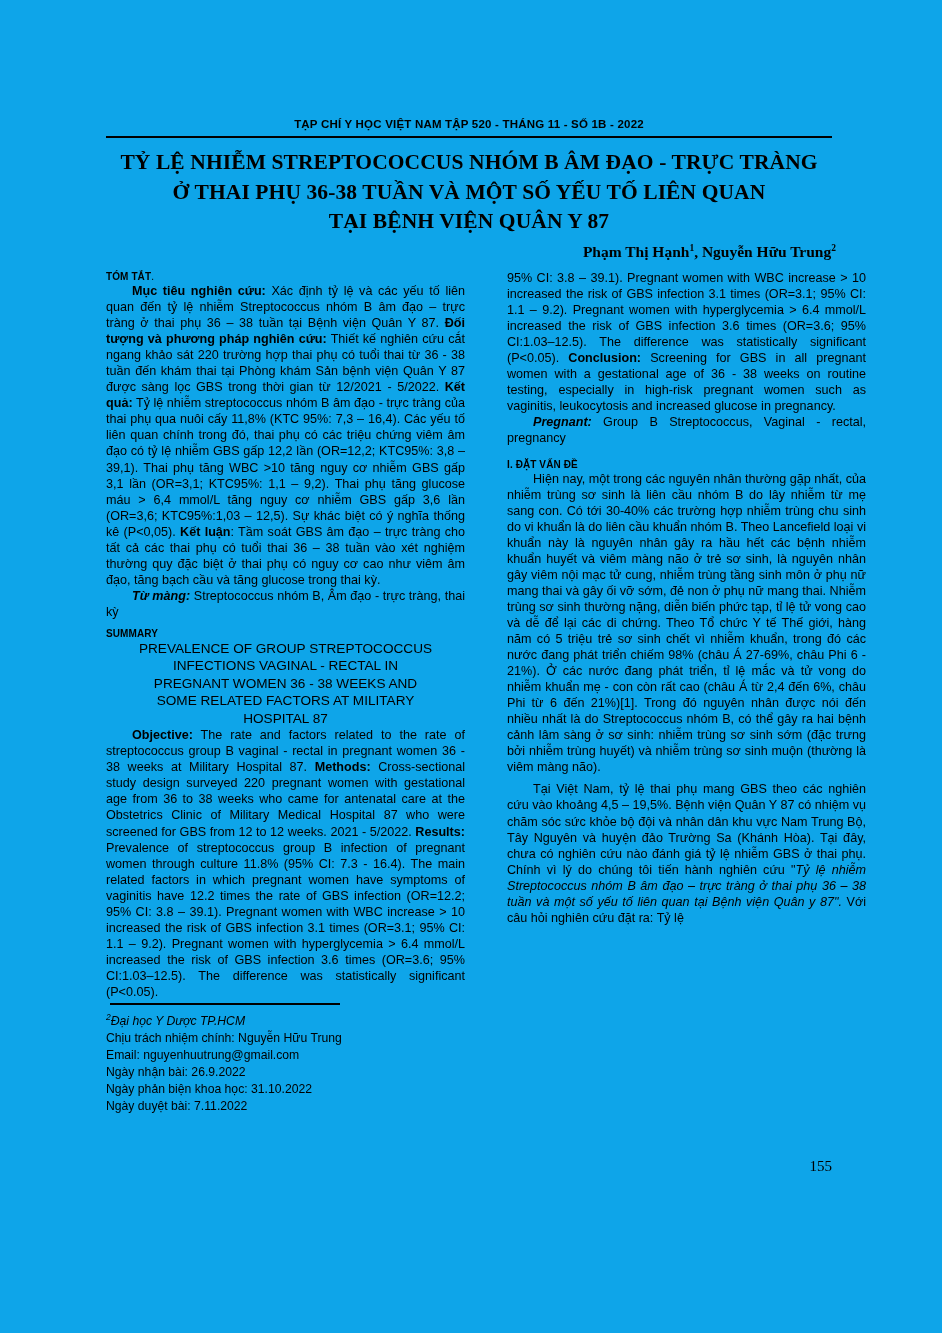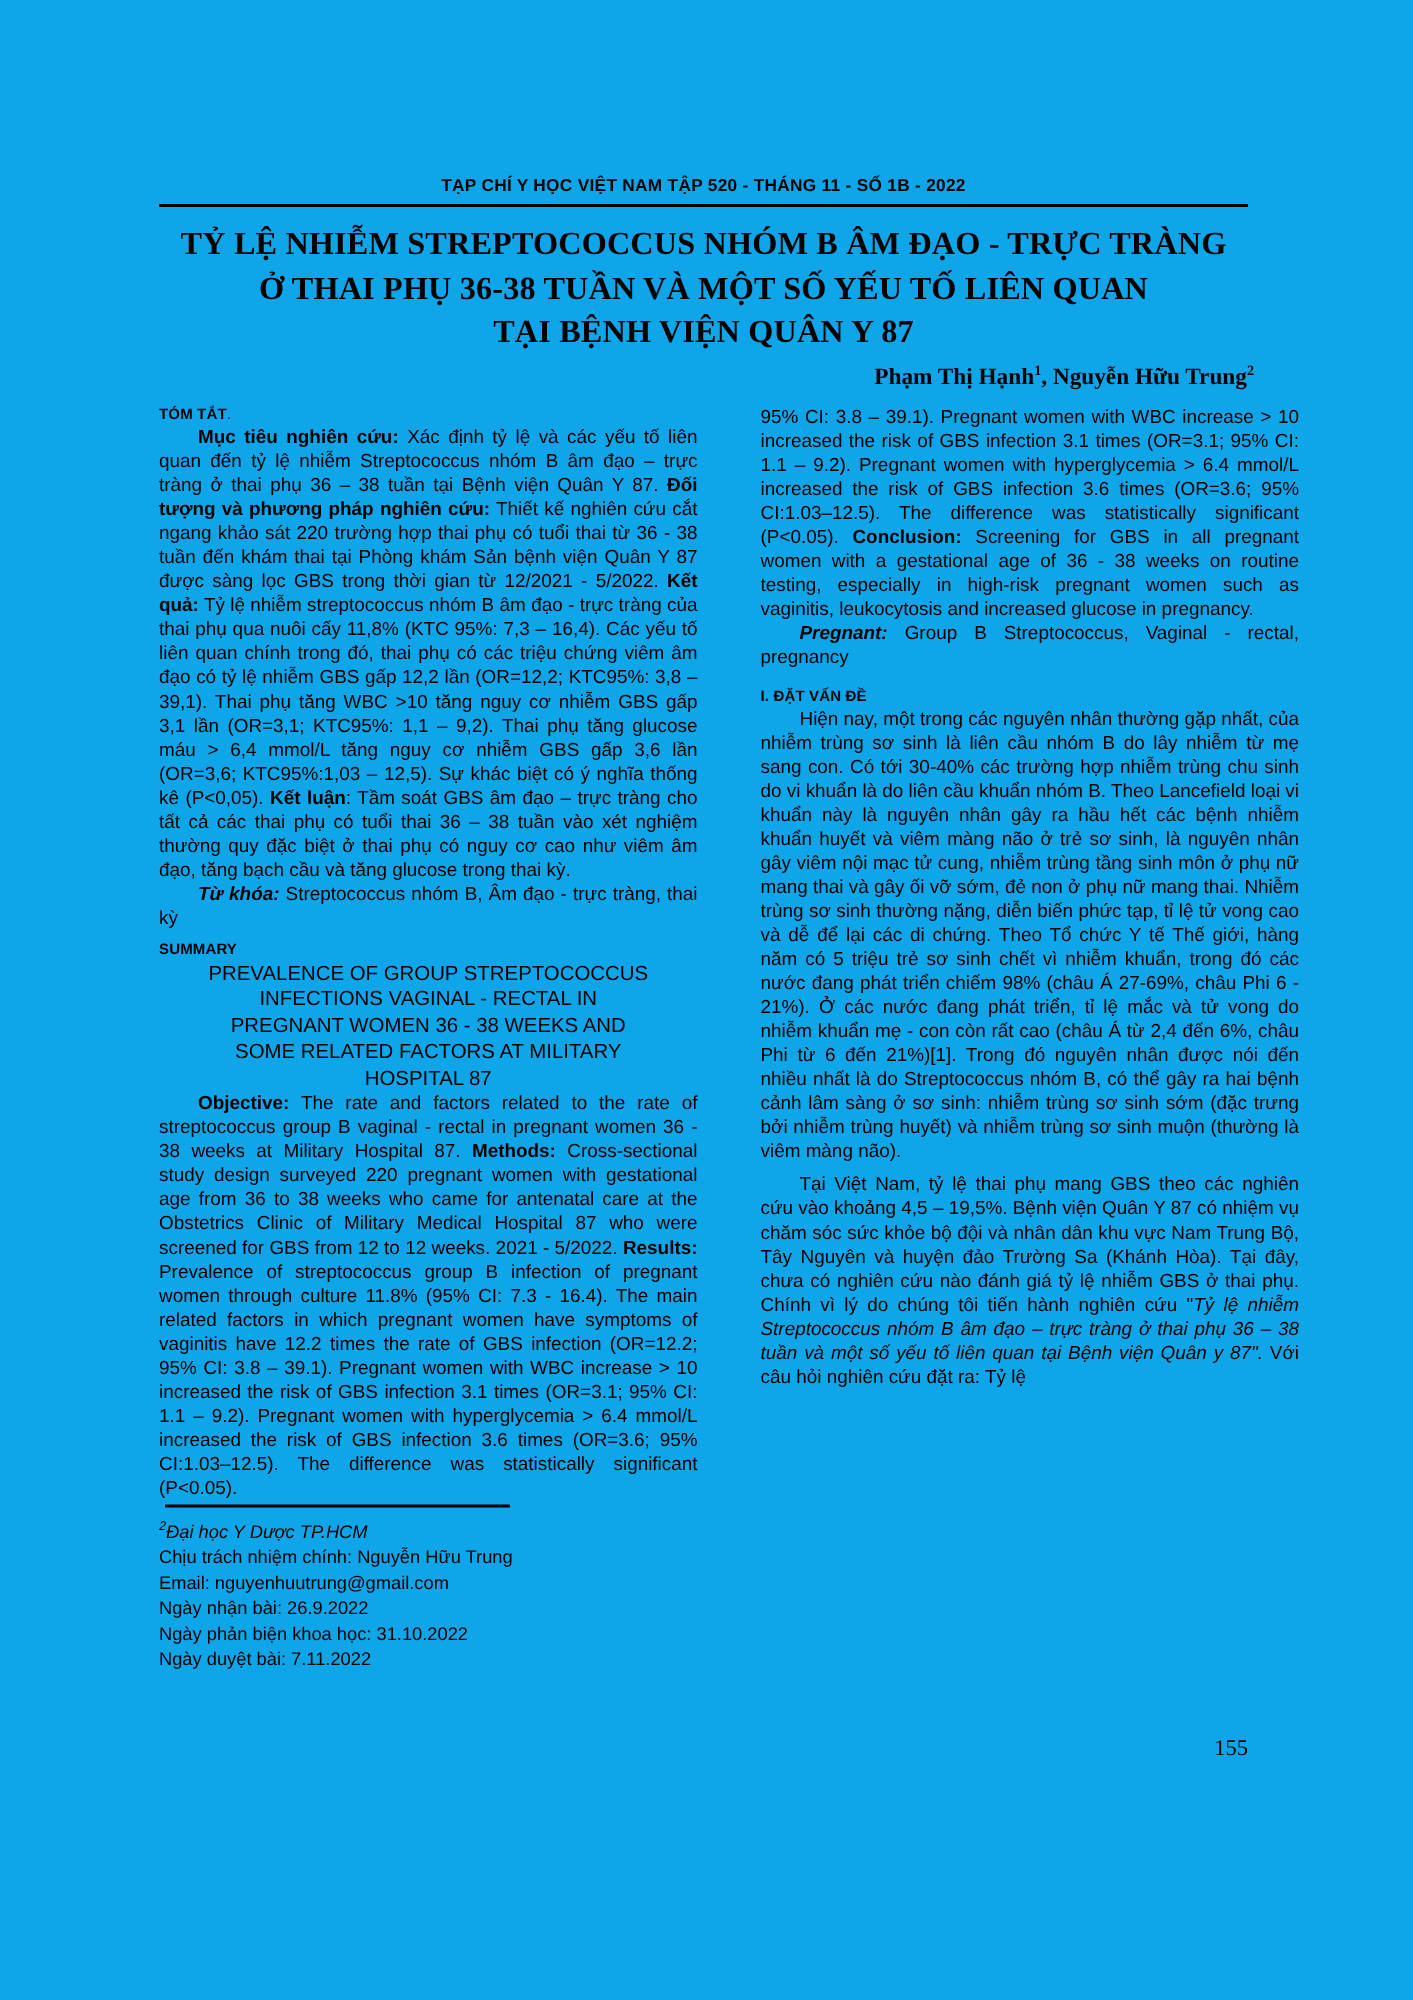--- a/index.html
+++ b/index.html
@@ -156,21 +156,21 @@
   </div>
 
   <div class="authors"><span>Phạm Thị Hạnh</span><sup>1</sup><span>, </span><span>Nguyễn Hữu Trung</span><sup>2</sup></div>
 
   <div class="col col-left">
 
     <h2 class="sec-head"><span>TÓM TẮT</span><span style="font-weight:normal">.</span></h2>
 
     <p class="p-indent"><span class="b">Mục tiêu nghiên cứu:</span><span> Xác định tỷ lệ và các yếu tố liên quan đến tỷ lệ nhiễm Streptococcus nhóm B âm đạo – trực tràng ở thai phụ 36 – 38 tuần tại Bệnh viện Quân Y 87. </span><span class="b">Đối tượng và phương pháp nghiên cứu:</span><span> Thiết kế nghiên cứu cắt ngang khảo sát 220 trường hợp thai phụ có tuổi thai từ 36 - 38 tuần đến khám thai tại Phòng khám Sản bệnh viện Quân Y 87 được sàng lọc GBS trong thời gian từ 12/2021 - 5/2022. </span><span class="b">Kết quả:</span><span> Tỷ lệ nhiễm streptococcus nhóm B âm đạo - trực tràng của thai phụ qua nuôi cấy 11,8% (KTC 95%: 7,3 – 16,4). Các yếu tố liên quan chính trong đó, thai phụ có các triệu chứng viêm âm đạo có tỷ lệ nhiễm GBS gấp 12,2 lần (OR=12,2; KTC95%: 3,8 – 39,1). Thai phụ tăng WBC &gt;10 tăng nguy cơ nhiễm GBS gấp 3,1 lần (OR=3,1; KTC95%: 1,1 – 9,2).  Thai phụ tăng glucose máu &gt; 6,4 mmol/L tăng nguy cơ nhiễm GBS gấp 3,6 lần (OR=3,6; KTC95%:1,03 – 12,5). Sự khác biệt có ý nghĩa thống kê (P&lt;0,05). </span><span class="b">Kết luận</span><span>: Tầm soát GBS âm đạo – trực tràng cho tất cả các thai phụ có tuổi thai 36 – 38 tuần vào xét nghiệm thường quy đặc biệt ở thai phụ có nguy cơ cao như viêm âm đạo, tăng bạch cầu và tăng glucose trong thai kỳ.</span></p>
 
-    <p class="p-indent"><span class="bi">Từ khóa:</span><span> Streptococcus nhóm B, Âm đạo - trực tràng, thai kỳ</span></p>
+    <p class="p-indent"><span class="bi">Từ màng:</span><span> Streptococcus nhóm B, Âm đạo - trực tràng, thai kỳ</span></p>
 
     <div class="spacer-sm"></div>
 
     <h2 class="sec-head">SUMMARY</h2>
 
     <p class="eng-title">PREVALENCE OF GROUP STREPTOCOCCUS</p>
     <p class="eng-title">INFECTIONS VAGINAL - RECTAL IN</p>
     <p class="eng-title">PREGNANT WOMEN 36 - 38 WEEKS AND</p>
     <p class="eng-title">SOME RELATED FACTORS AT MILITARY</p>
     <p class="eng-title">HOSPITAL 87</p>

